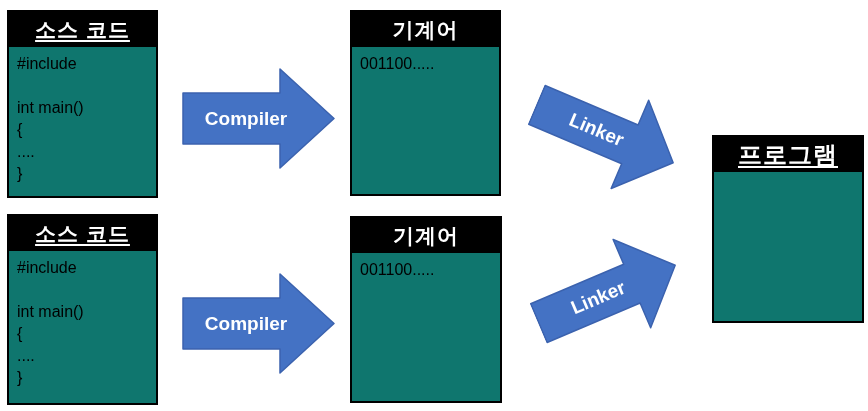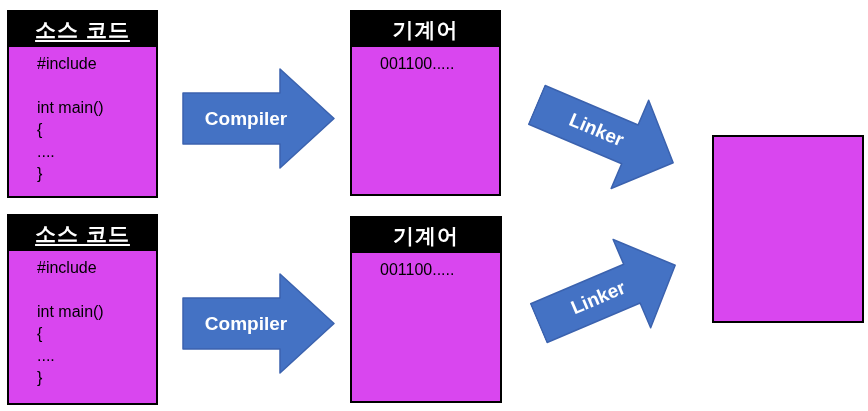--- a/index.html
+++ b/index.html
@@ -10,41 +10,40 @@
     position: relative;
     width: 868px;
     height: 411px;
     background: #ffffff;
     overflow: hidden;
   }
 
   
   .dbox {
     position: absolute;
-    background: #d946ef;
+    background: #0f766e;
     border: 2px solid #000000;
   }
   .dbox-header {
     height: 35px;
     background: #000000;
     color: #ffffff;
     font-weight: bold;
     display: flex;
     align-items: center;
     justify-content: center;
     font-size: 21px;
     letter-spacing: 1px;
   }
   .dbox-header.underlined { text-decoration: underline; text-underline-offset: 3px; }
   .dbox-header.big { font-size: 24px; }
   .dbox-body {
     padding: 6px 8px;
     font-size: 16px;
     color: #000000;
-    margin-left: 20px;
   }
   .code-line {
     min-height: 22px;
     line-height: 22px;
     white-space: pre;
   }
 
   .box-source-top    { left: 7px;   top: 10px;  width: 151px; height: 188px; }
   .box-machine-top   { left: 350px; top: 10px;  width: 151px; height: 186px; }
   .box-program       { left: 712px; top: 135px; width: 152px; height: 188px; }
@@ -108,20 +107,21 @@
   </div>
 
   <div class="arrow arrow-linker arrow-linker-top">
     <svg width="151" height="100" viewBox="0 0 151 100">
       <polygon points="1,29 102,29 102,2 149,50 102,98 102,71 1,71" fill="#4472c4" stroke="#3b62ae" stroke-width="1.5" stroke-linejoin="round"></polygon>
     </svg>
     <div class="arrow-label">Linker</div>
   </div>
 
   <div class="dbox box-program">
+    <div class="dbox-header underlined big">프로그램</div>
     <div class="dbox-body"></div>
   </div>
 
   <div class="dbox box-source-bottom">
     <div class="dbox-header underlined">소스 코드</div>
     <div class="dbox-body">
       <div class="code-line">#include</div>
       <div class="code-line"></div>
       <div class="code-line">int main()</div>
       <div class="code-line">{</div>

